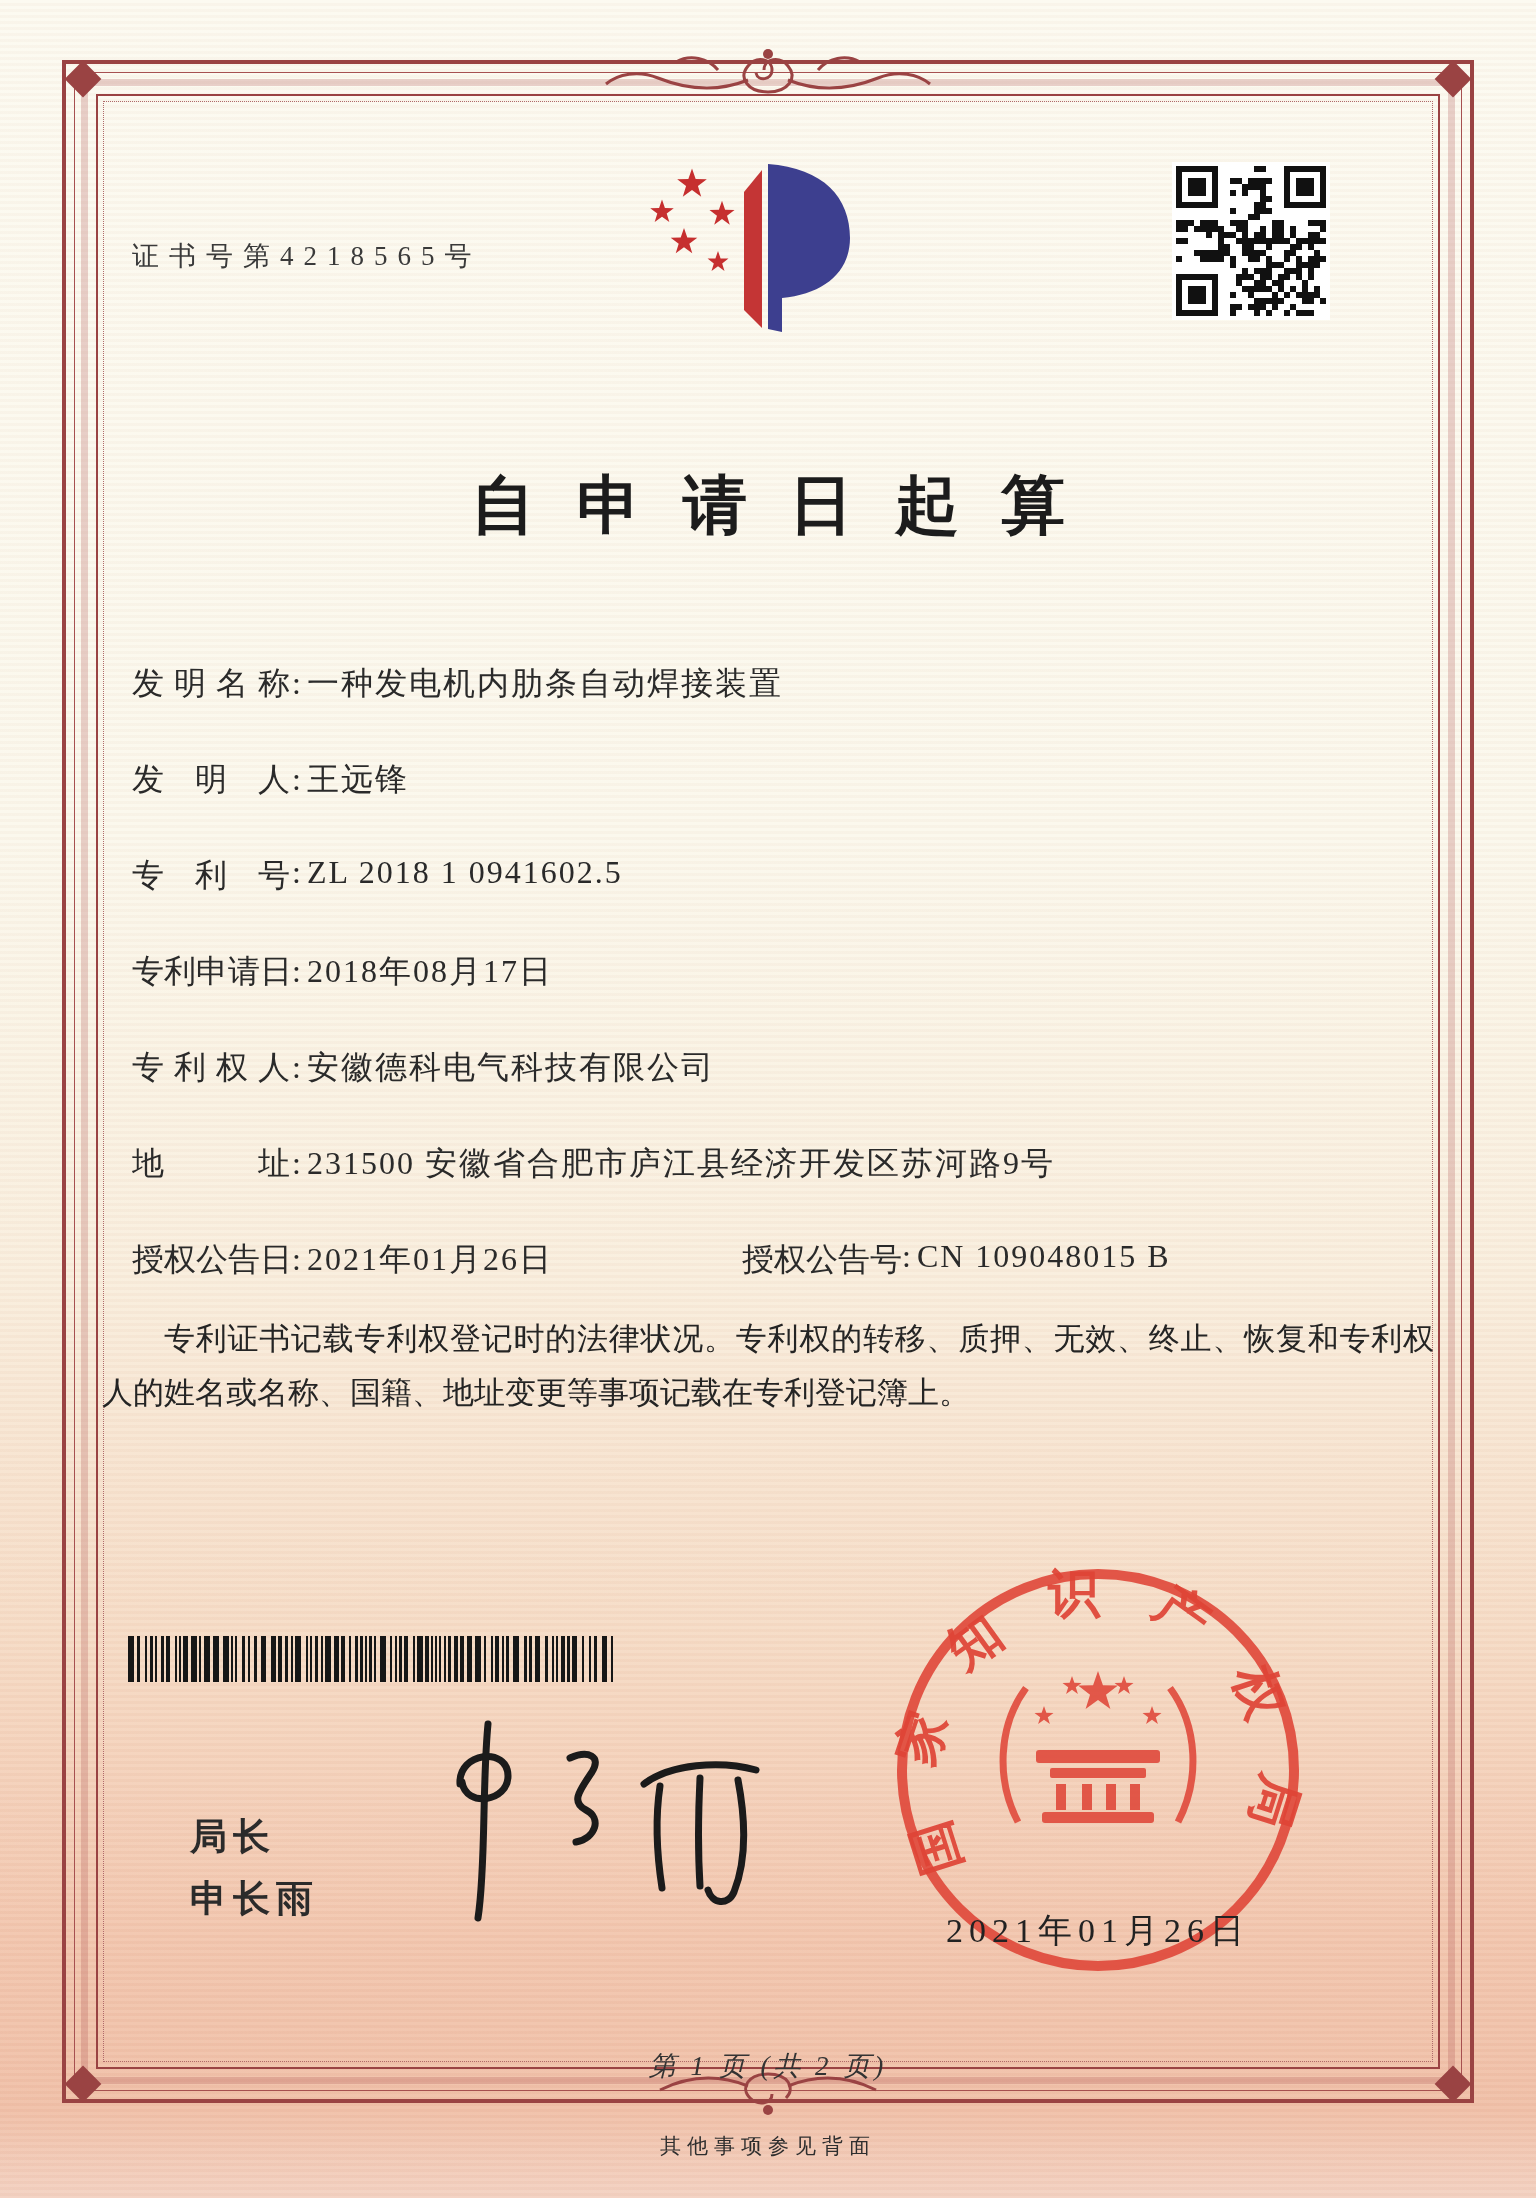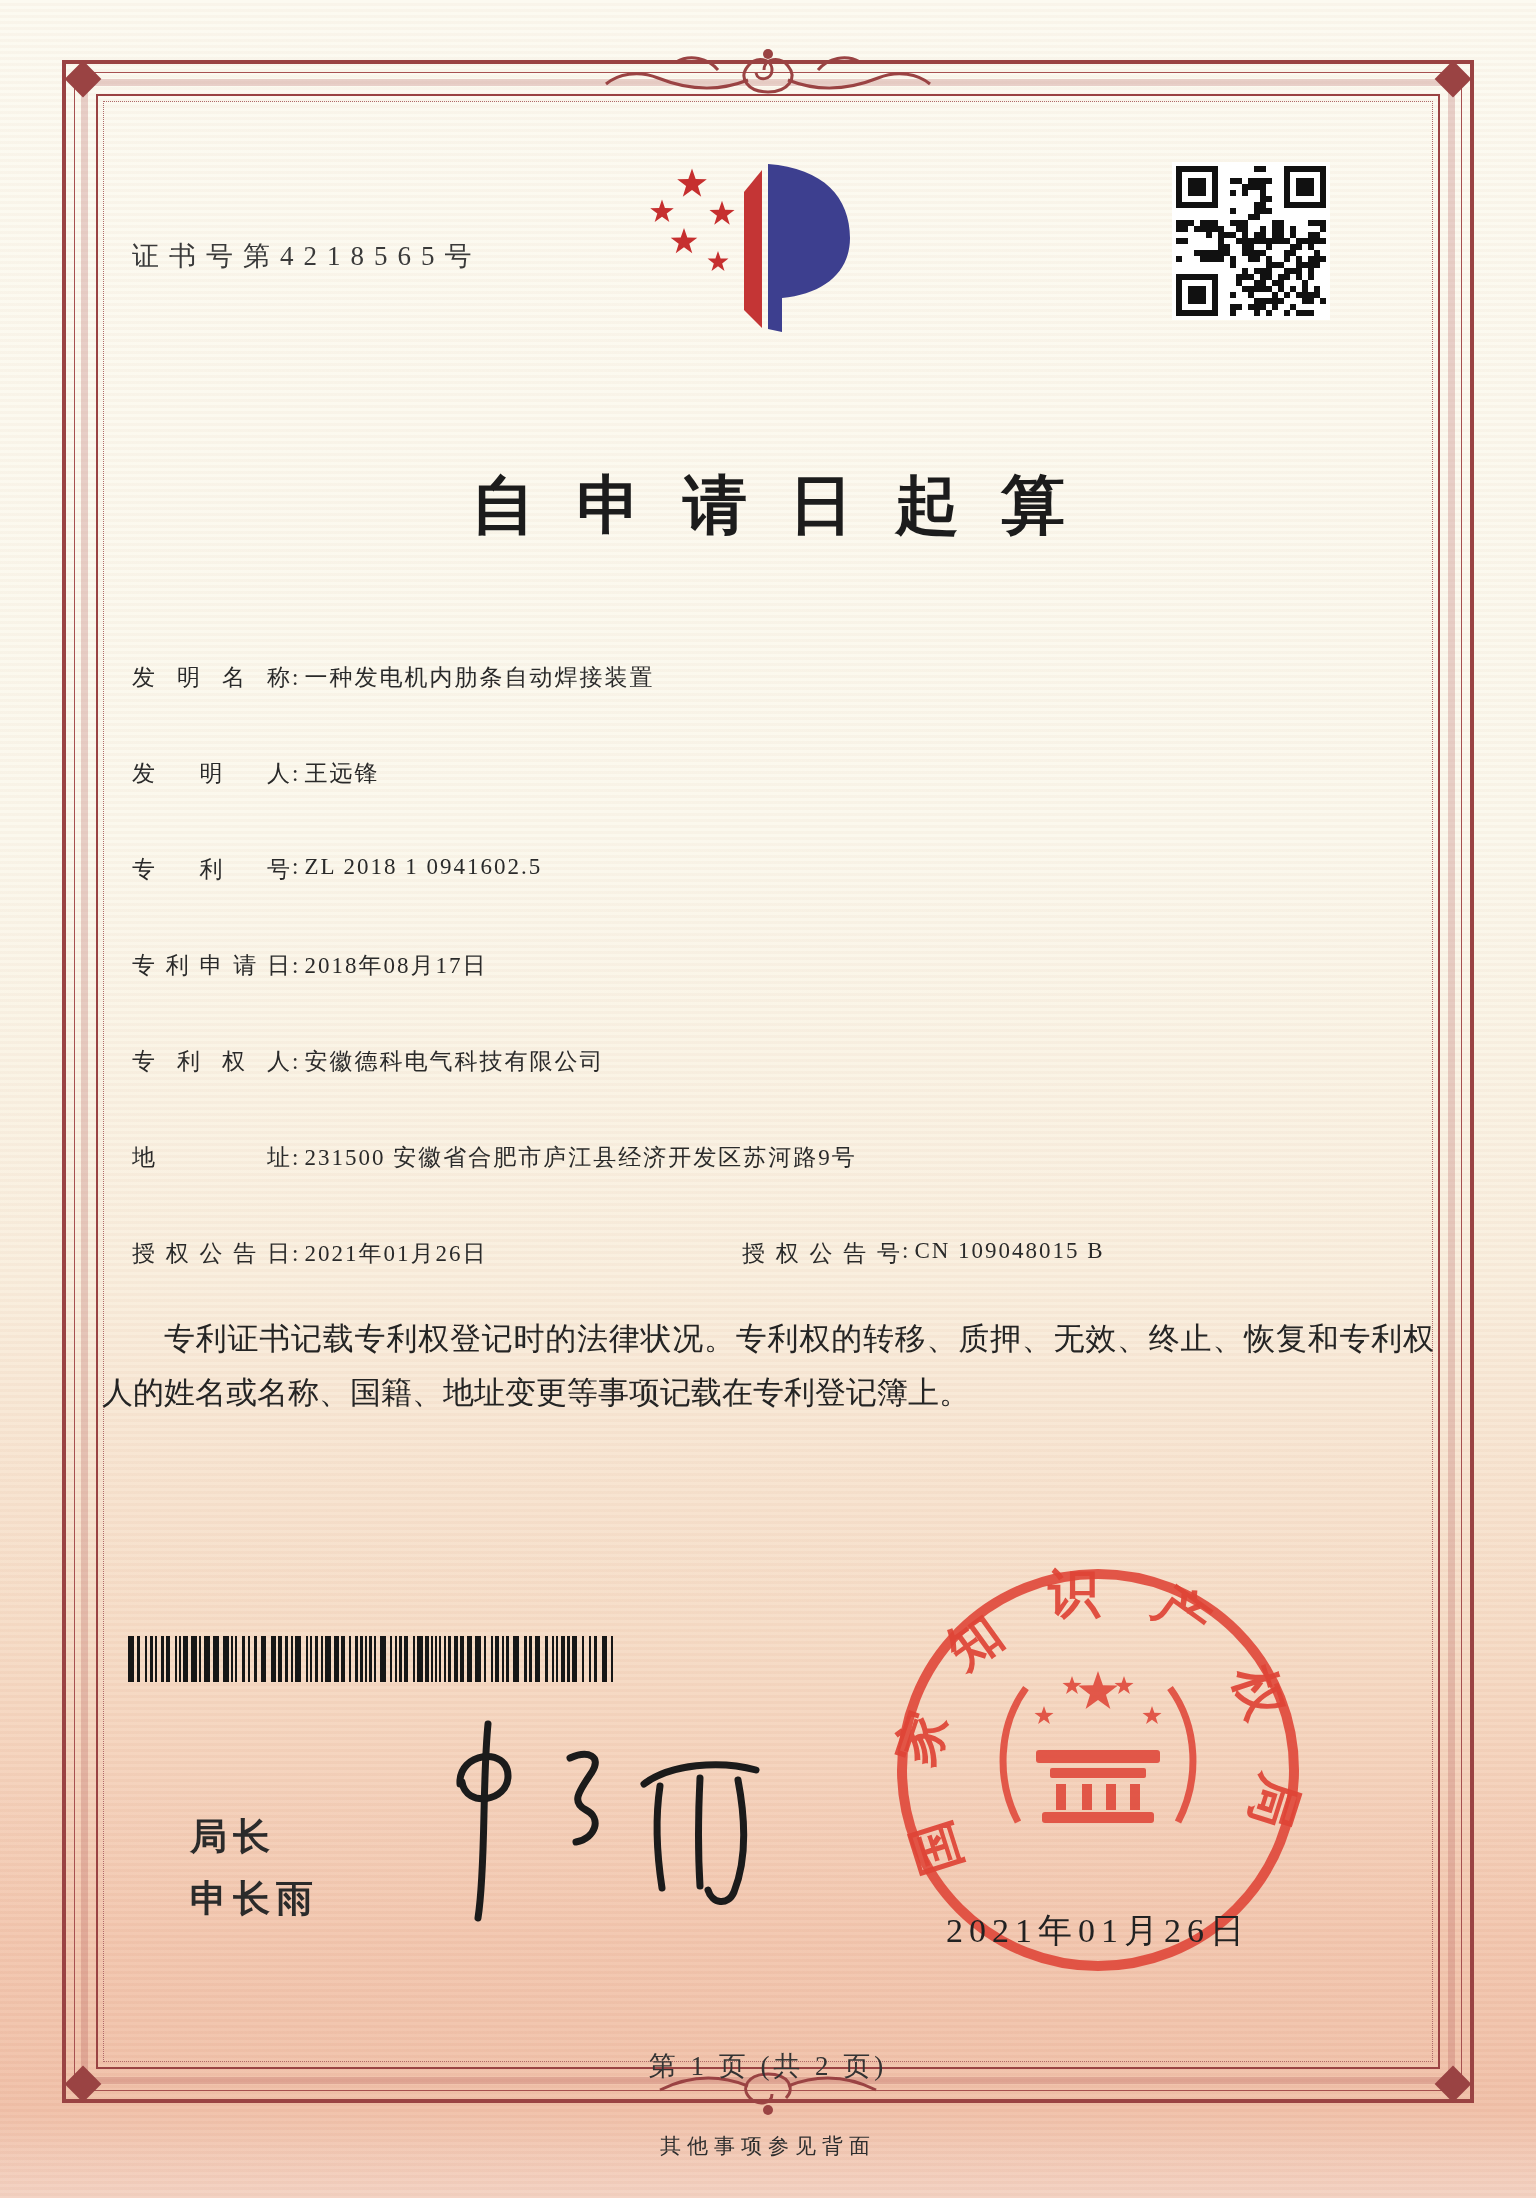--- a/index.html
+++ b/index.html
@@ -37,21 +37,21 @@
     font-size:27px;letter-spacing:10px;color:#3a3a3a;
   }
   .logo{position:absolute;left:626px;top:150px;}
   .qr{position:absolute;right:206px;top:162px;width:150px;height:150px;background:#fff;padding:4px;}
   .title{
     position:absolute;top:462px;left:0;width:100%;
     text-align:center;font-size:64px;font-weight:700;
     letter-spacing:42px;text-indent:42px;color:#1c1c1c;margin:0;
   }
   
-  .row{position:absolute;left:132px;font-size:23px;white-space:nowrap;color:#2a2a2a;}
+  .row{position:absolute;left:132px;font-size:32px;white-space:nowrap;color:#2a2a2a;}
   .row .lab{display:inline-block;width:158px;text-align:justify;text-align-last:justify;vertical-align:top;}
   .row .colon{display:inline-block;margin:0 6px 0 2px;}
   .row .val{letter-spacing:2px;}
   .r0{top:662px;} .r1{top:758px;} .r2{top:854px;}
   .r3{top:950px;} .r4{top:1046px;} .r5{top:1142px;}
   .g0{top:1238px;} .g1{top:1238px;left:742px;}
   
   .body-text{
     position:absolute;left:102px;top:1312px;width:1332px;
     font-size:31px;line-height:54px;text-align:justify;color:#242424;
@@ -59,21 +59,21 @@
   .body-text p{margin:0 0 2px 0;text-indent:2em;}
   
   .barcode{position:absolute;left:128px;top:1636px;}
   .sign-title{position:absolute;left:190px;top:1812px;font-size:37px;font-weight:700;
     font-family:Liberation Sans, sans-serif;color:#2b2b2b;letter-spacing:6px;text-align:right;}
   .sign-name{position:absolute;left:190px;top:1874px;font-size:37px;font-weight:700;
     font-family:"Liberation Sans","DejaVu Sans",sans-serif;color:#2b2b2b;letter-spacing:6px;}
   .signature{position:absolute;left:408px;top:1706px;}
   .seal{position:absolute;left:888px;top:1558px;}
   .page-info{position:absolute;left:0;width:100%;top:2048px;text-align:center;
-    font-size:27px;letter-spacing:4px;color:#333;}
+    font-size:27px;letter-spacing:4px;color:#333;font-style:italic;}
   .back-note{position:absolute;left:0;width:100%;top:2132px;text-align:center;
     font-size:21px;letter-spacing:6px;color:#2e2e2e;}
 </style>
 </head>
 <body>
 
 <div class="sheet">
   <div class="texture"></div>
 
   <div class="frame-1"></div>

